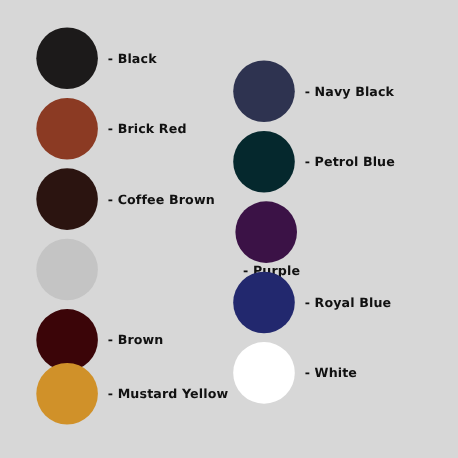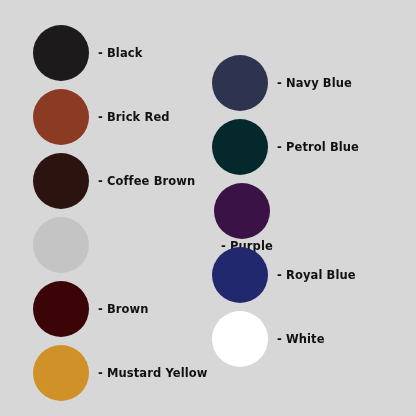--- a/index.html
+++ b/index.html
@@ -77,30 +77,30 @@
         <div class="swatch-dot" style="background: rgb(43, 20, 16);"></div>
         <span class="swatch-label">- Coffee Brown</span>
       </div>
       <div class="swatch-row" style="top: 217px;">
         <div class="swatch-dot" style="background: rgb(196, 196, 196);"></div>
       </div>
       <div class="swatch-row" style="top: 281px;">
         <div class="swatch-dot" style="background: rgb(59, 5, 8);"></div>
         <span class="swatch-label">- Brown</span>
       </div>
-      <div class="swatch-row" style="top: 345px;">
+      <div class="swatch-row" style="top: 330px;">
         <div class="swatch-dot" style="background: rgb(208, 145, 41);"></div>
         <span class="swatch-label">- Mustard Yellow</span>
       </div>
     </div>
 
   <div class="palette-column" id="palette-column-right">
       <div class="swatch-row" style="top: 55px;">
         <div class="swatch-dot" style="background: rgb(46, 51, 80);"></div>
-        <span class="swatch-label">- Navy Blue</span>
+        <span class="swatch-label">- Navy Black</span>
       </div>
       <div class="swatch-row" style="top: 119px;">
         <div class="swatch-dot" style="background: rgb(5, 40, 45);"></div>
         <span class="swatch-label">- Petrol Blue</span>
       </div>
       <div class="swatch-row" style="top: 183px; flex-direction: column;">
         <div class="swatch-dot" style="background: rgb(59, 18, 70);"></div>
         <span class="swatch-label">- Purple</span>
       </div>
       <div class="swatch-row" style="top: 247px;">

